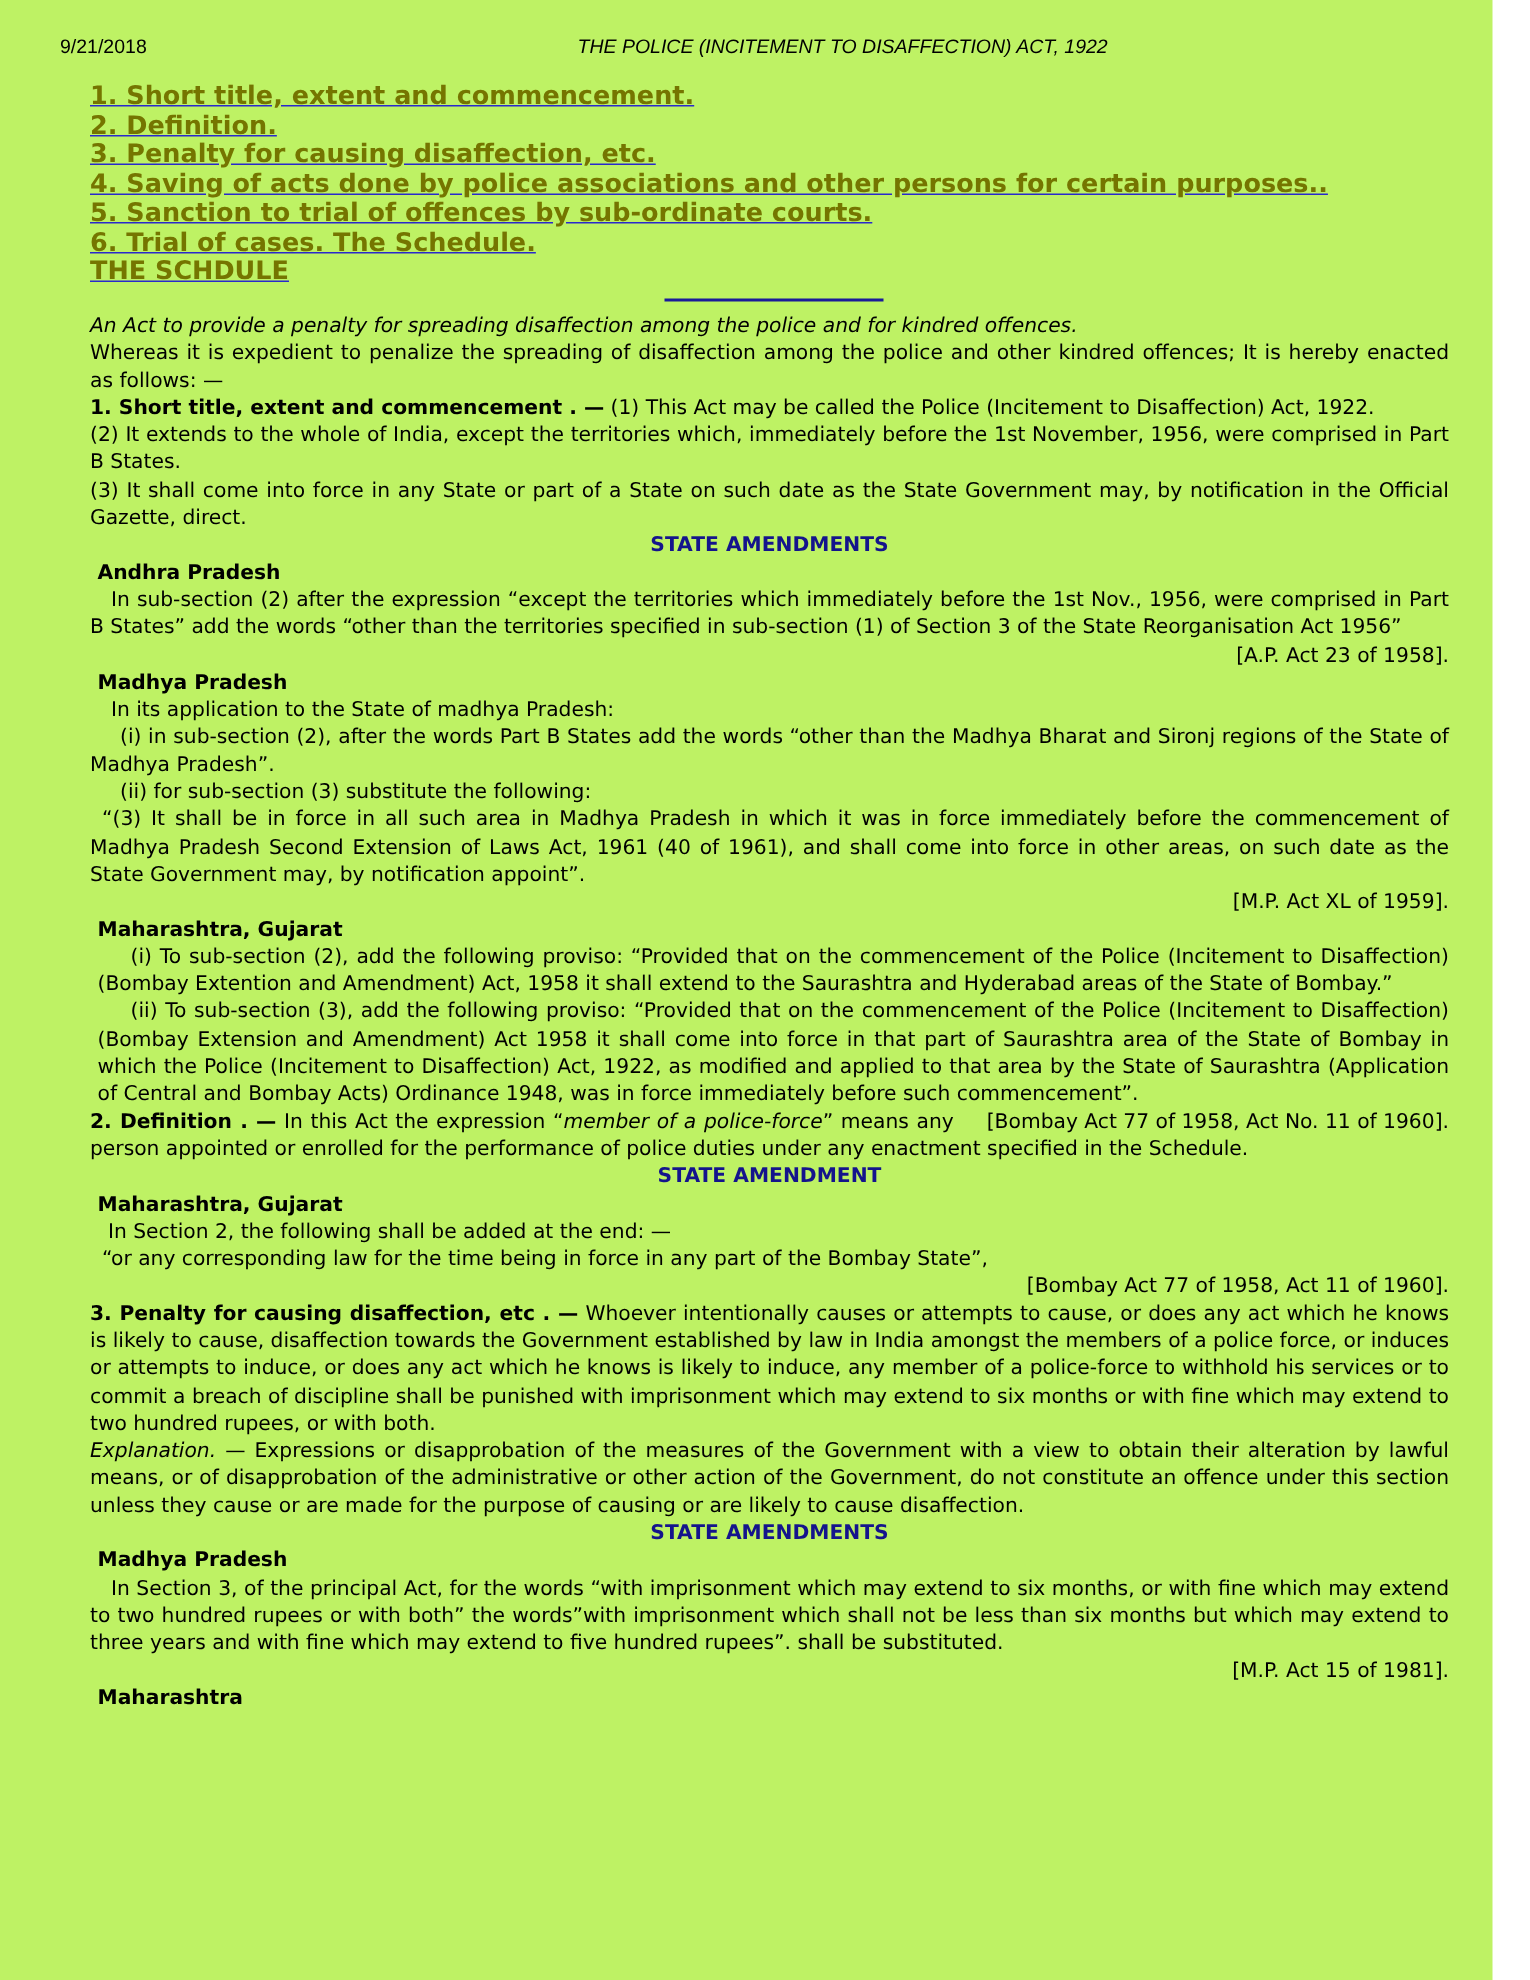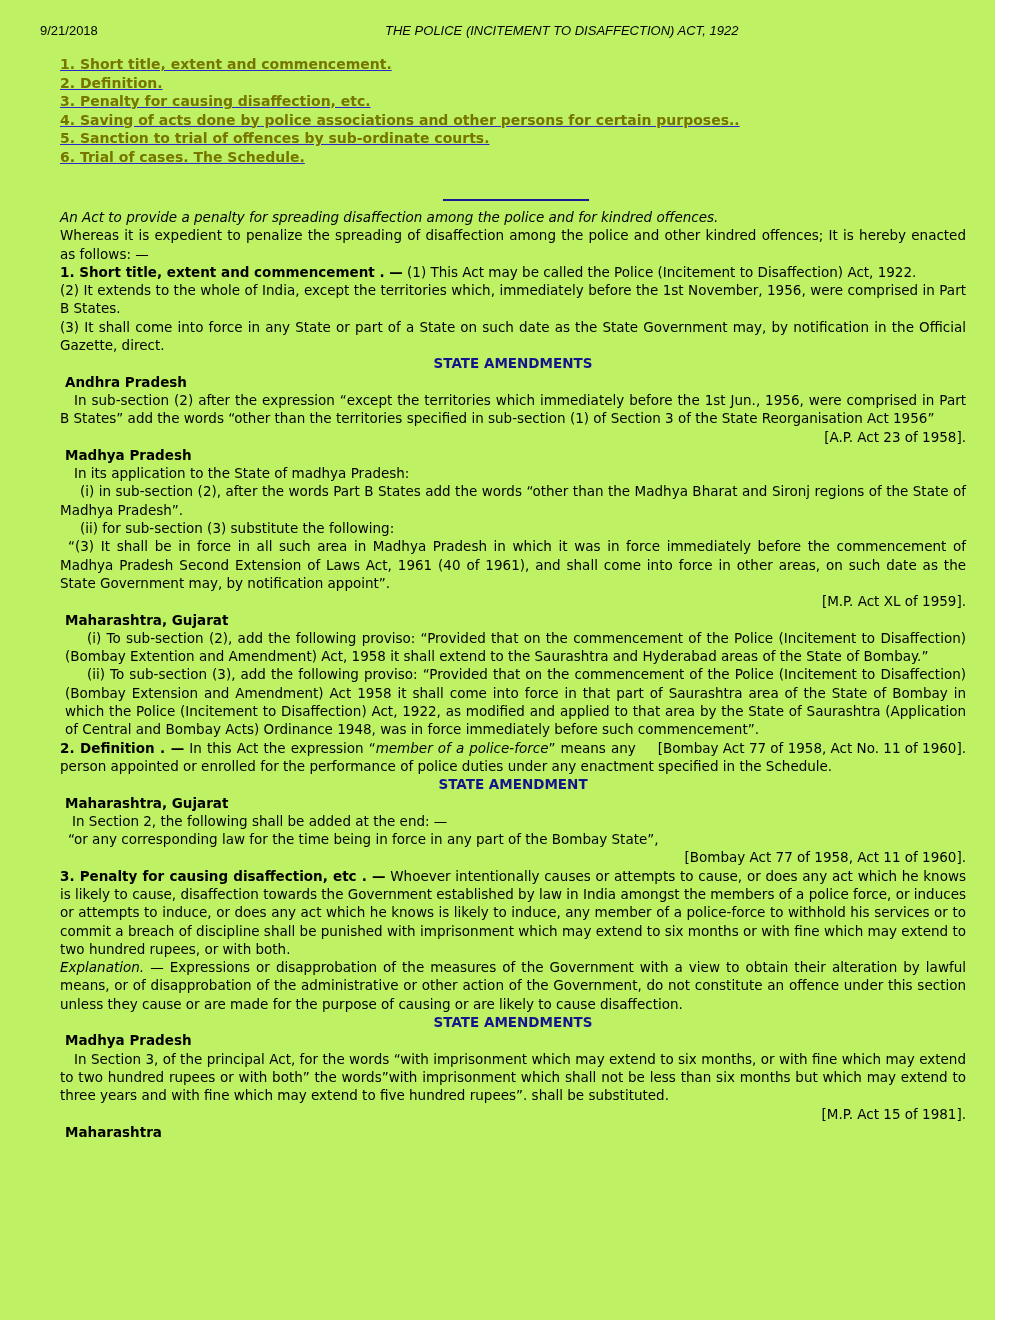--- a/index.html
+++ b/index.html
@@ -16,21 +16,21 @@
   
   .print-header{
     position:absolute;top:24px;left:0;width:1020px;height:16px;
     font-family:"Liberation Sans",sans-serif;font-size:13px;line-height:14px;color:#000;
   }
   .header-date{position:absolute;left:40px;top:0;}
   .header-title{position:absolute;left:385px;top:0;font-style:italic;}
   
   .toc{position:absolute;left:60px;top:55px;line-height:18.5px;}
   .toc a{
-    font-weight:bold;font-size:14px;
+    font-weight:bold;font-size:17px;
     color:#2929CC;               
     text-decoration:underline;
   }
   .toc a span{color:#757500;}    
   
   .mid-rule{
     position:absolute;top:199px;left:443px;width:146px;height:0;
     border-top:2px solid #1A1A99;
   }
   
@@ -64,40 +64,41 @@
     <span class="header-title">THE POLICE (INCITEMENT TO DISAFFECTION) ACT, 1922</span>
   </div>
 
   <div class="toc">
     <div><a href="#"><span>1. Short title, extent and commencement.</span></a></div>
     <div><a href="#"><span>2. Definition.</span></a></div>
     <div><a href="#"><span>3. Penalty for causing disaffection, etc.</span></a></div>
     <div><a href="#"><span>4. Saving of acts done by police associations and other persons for certain purposes..</span></a></div>
     <div><a href="#"><span>5. Sanction to trial of offences by sub-ordinate courts.</span></a></div>
     <div><a href="#"><span>6. Trial of cases. The Schedule.</span></a></div>
+    <div><a href="#"><span>THE SCHDULE</span></a></div>
   </div>
 
   <div class="mid-rule"></div>
 
   <div class="content">
 
     <div class="i">An Act to provide a penalty for spreading disaffection among the police and for kindred offences.</div>
 
     <div>Whereas it is expedient to penalize the spreading of disaffection among the police and other kindred offences; It is hereby enacted as follows: —</div>
 
     <div><span class="b">1. Short title, extent and commencement . —</span><span> (1) This Act may be called the Police (Incitement to Disaffection) Act, 1922.</span></div>
 
     <div>(2) It extends to the whole of India, except the territories which, immediately before the 1st November, 1956, were comprised in Part B States.</div>
 
     <div>(3) It shall come into force in any State or part of a State on such date as the State Government may, by notification in the Official Gazette, direct.</div>
 
     <div class="center-head">STATE AMENDMENTS</div>
 
     <div class="state">Andhra Pradesh</div>
-    <div class="ind14">In sub-section (2) after the expression “except the territories which immediately before the 1st Jun., 1956, were comprised in Part B States” add the words “other than the territories specified in sub-section (1) of Section 3 of the State Reorganisation Act 1956”</div>
+    <div class="ind14">In sub-section (2) after the expression “except the territories which immediately before the 1st Nov., 1956, were comprised in Part B States” add the words “other than the territories specified in sub-section (1) of Section 3 of the State Reorganisation Act 1956”</div>
     <div class="cite">[A.P. Act 23 of 1958].</div>
 
     <div class="state">Madhya Pradesh</div>
     <div class="ind14">In its application to the State of madhya Pradesh:</div>
     <div class="ind20">(i)  in sub-section (2), after the words Part B States add the words “other than the Madhya Bharat and Sironj regions of the State of Madhya Pradesh”.</div>
     <div class="ind20">(ii)  for sub-section (3) substitute the following:</div>
     <div class="ind8">“(3) It shall be in force in all such area in Madhya Pradesh in which it was in force immediately before the commencement of Madhya Pradesh Second Extension of Laws Act, 1961 (40 of 1961), and shall come into force in other areas, on such date as the State Government may, by notification appoint”.</div>
     <div class="cite">[M.P. Act XL of 1959].</div>
 
     <div class="state">Maharashtra, Gujarat</div>

